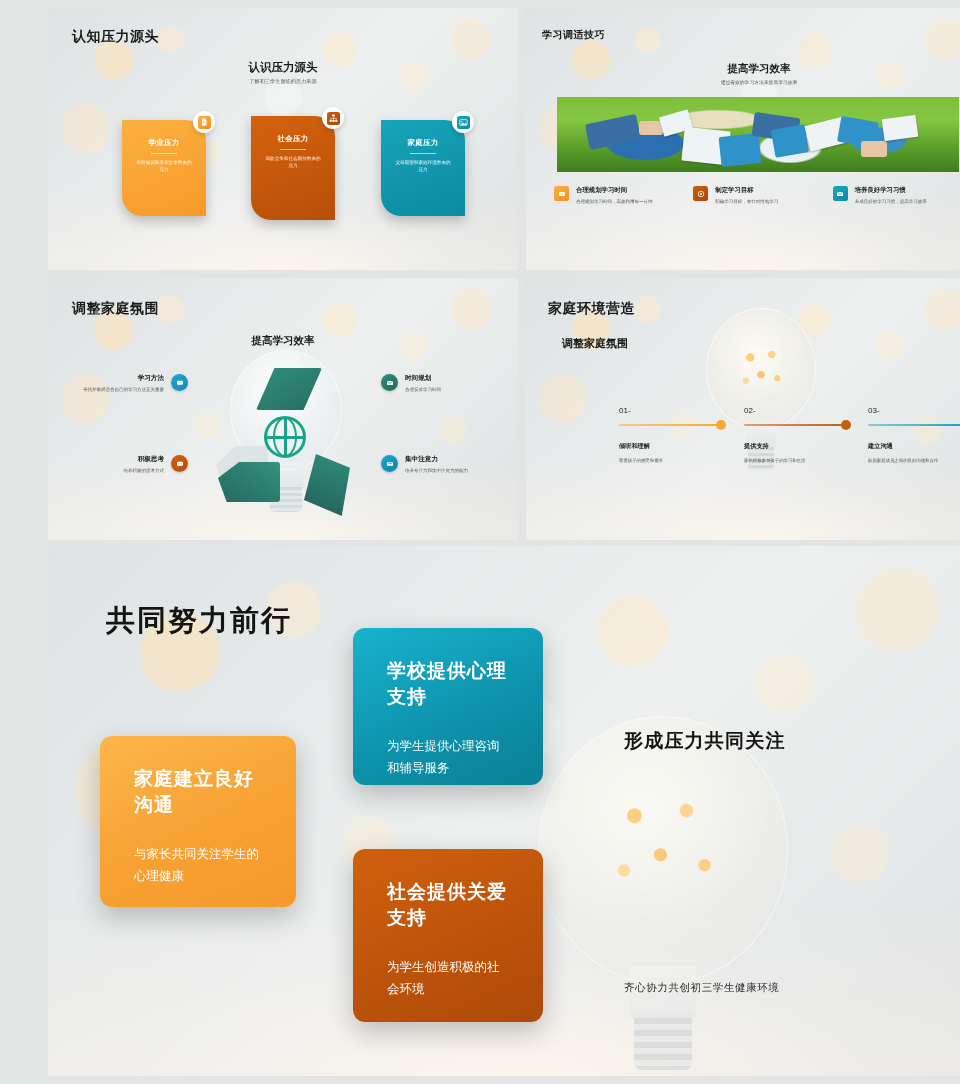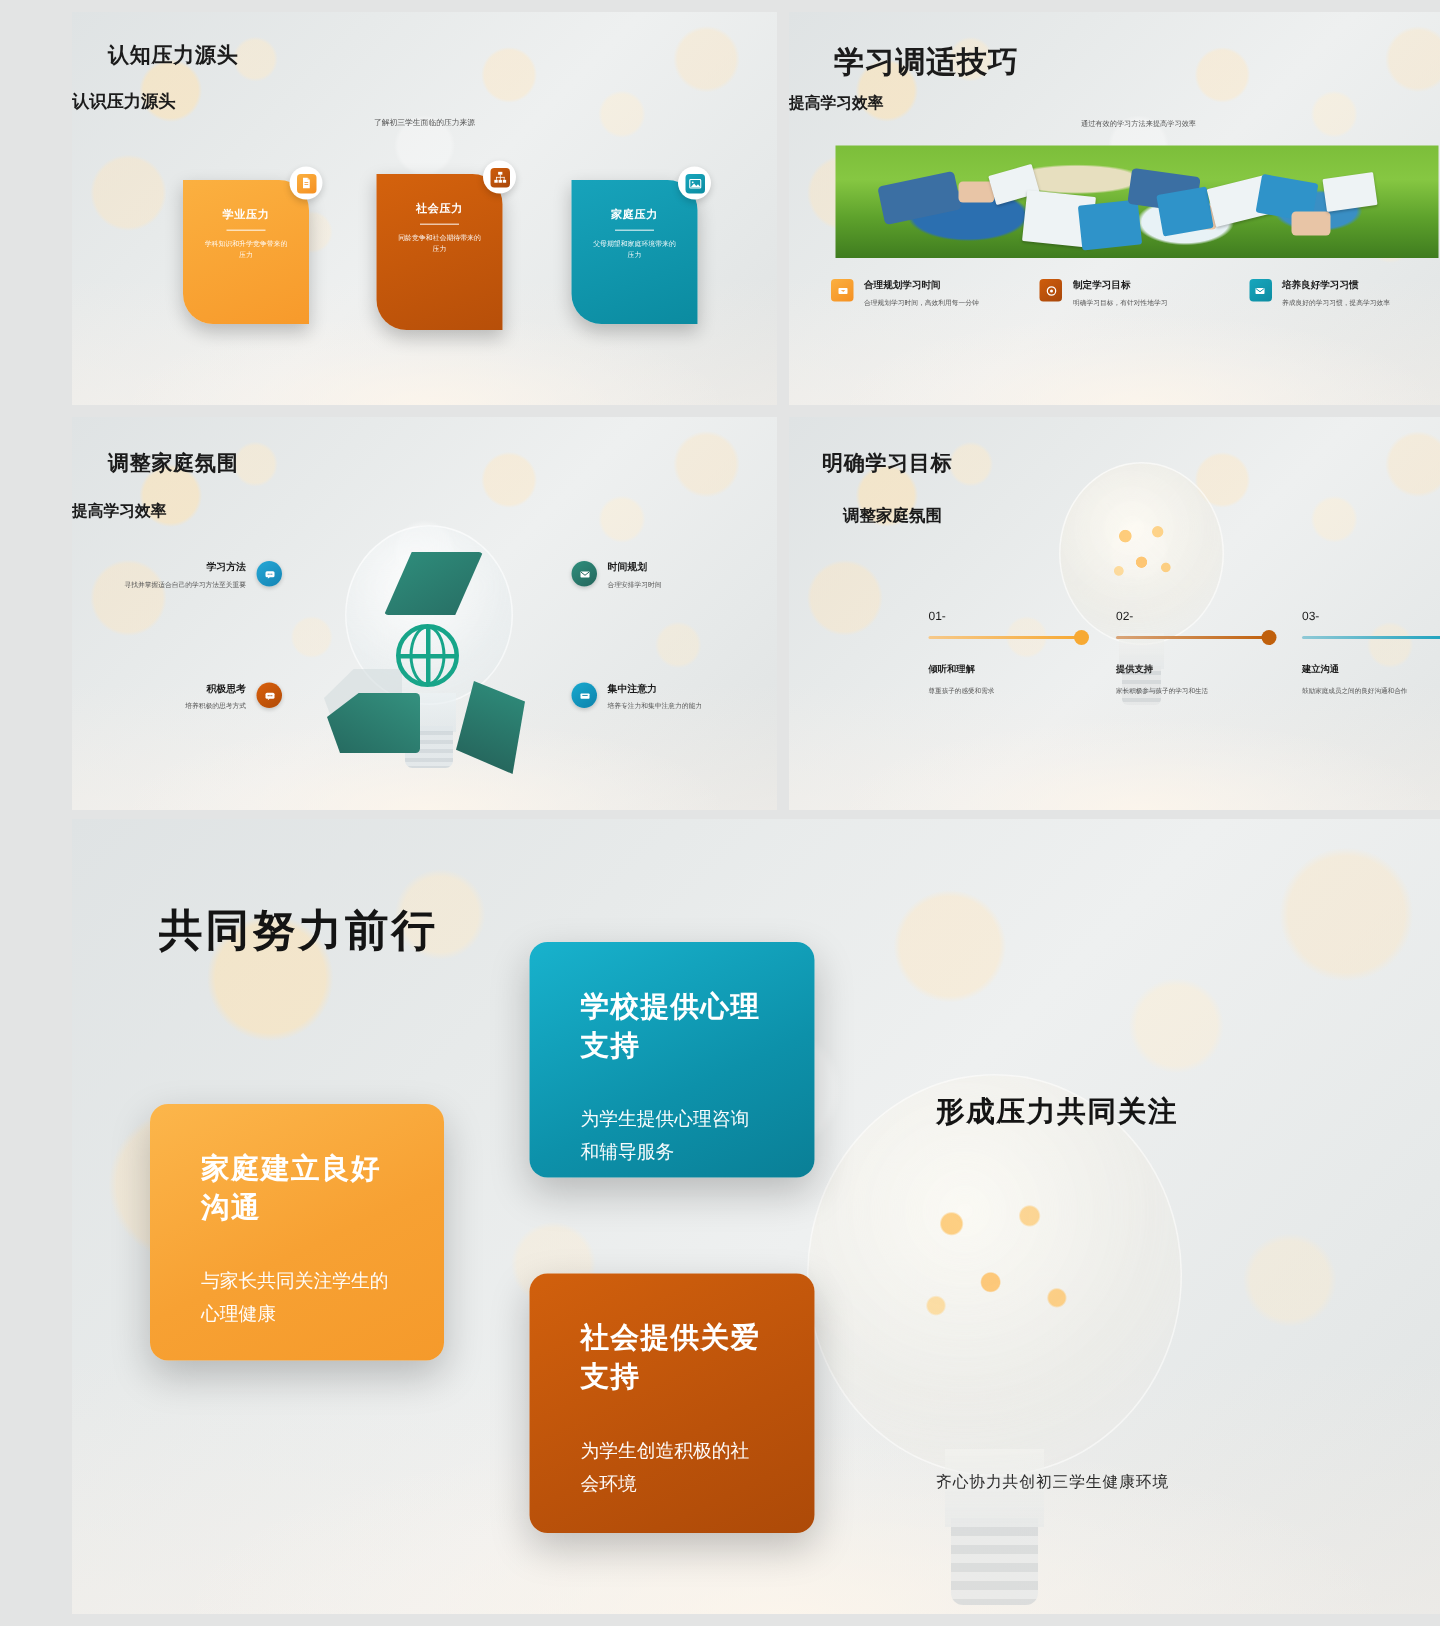--- a/index.html
+++ b/index.html
@@ -35,21 +35,21 @@
   .slide::after{
     content:"";position:absolute;left:0;right:0;bottom:0;height:46%;
     background:
       radial-gradient(ellipse 60% 70% at 50% 100%, rgba(255,247,236,.75) 0%, rgba(250,246,240,.30) 45%, transparent 72%),
       linear-gradient(to top, rgba(245,240,234,.55), transparent 70%);
     pointer-events:none;
   }
 
   
   .s-title { position:absolute; font-weight:bold; color:#1b1b1b; letter-spacing:.5px; z-index:6; }
-  .ctr-title { position:absolute; font-weight:bold; color:#1b1b1b; z-index:6; }
+  .ctr-title { position:absolute; font-weight:bold; color:#1b1b1b; text-align:center; z-index:6; }
   .ctr-sub { position:absolute; text-align:center; color:#555; z-index:6; }
 
   
   #slide1 { left:8px; top:8px; width:470px; height:262px; }
   #slide1 .s-title { left:24px; top:20px; font-size:14px; }
   #slide1 .ctr-title { left:0; right:0; top:52px; font-size:11.5px; }
   #slide1 .ctr-sub { left:0; right:0; top:70px; font-size:5.2px; }
   .pcards { position:absolute; left:0; right:0; top:112px; height:100px; z-index:5; }
   .pcard {
     position:absolute; width:84px; height:96px; padding:18px 8px 0;
@@ -67,21 +67,21 @@
   }
   .pc-ic .badge{ width:13px;height:13px;border-radius:2.5px;display:flex;align-items:center;justify-content:center; }
   .pcard.c1 { left:74px;  background:linear-gradient(160deg,#fbb040,#f79a2b);font-family:Liberation Serif, serif; }
   .pcard.c2 { left:203px; background:linear-gradient(160deg,#d4620d,#b74f09); }
   .pcard.c3 { left:333px; background:linear-gradient(160deg,#17a3bb,#0b8ba0);text-align:center; }
   .pcard.c2 { height:104px; top:-4px; }
   .pcard.c1, .pcard.c3 { top:0; }
 
   
   #slide2 { left:486px; top:8px; width:466px; height:262px; }
-  #slide2 .s-title { left:30px; top:20px; font-size:20px; }
+  #slide2 .s-title { left:16px; top:20px; font-size:10px; }
   #slide2 .ctr-title { left:0; right:0; top:54px; font-size:10.5px; }
   #slide2 .ctr-sub { left:0; right:0; top:71px; font-size:4.8px; }
   .photo {
     position:absolute; left:31px; top:89px; width:402px; height:75px; z-index:5;
     background:
       radial-gradient(ellipse 22% 50% at 22% 62%, #2b6fb0 0 42%, transparent 46%),
       radial-gradient(ellipse 18% 46% at 58% 68%, #e8f2f6 0 40%, transparent 45%),
       radial-gradient(ellipse 16% 40% at 80% 58%, #3a8fc4 0 40%, transparent 46%),
       radial-gradient(ellipse 26% 30% at 40% 30%, #e7dfbf 0 38%, transparent 44%),
       linear-gradient(to bottom, #7cbe3a 0%, #86c742 30%, #5ea22c 64%, #3f7c1f 100%);
@@ -418,21 +418,21 @@
           </svg>
       </span>
       <div class="ptxt">
         <div class="pt">集中注意力</div>
         <div class="pd">培养专注力和集中注意力的能力</div>
       </div>
     </div>
   </section>
 
   <section class="slide" id="slide4">
-    <div class="s-title">明确学习目标</div>
+    <div class="s-title">家庭环境营造</div>
     <div class="sub2">调整家庭氛围</div>
 
     <div class="bulb4">
       <div class="g"></div>
       <div class="fil"></div>
       <div class="nk"></div>
       <div class="bs"></div>
     </div>
 
     <div class="tline" style="left:93px; top:128px;">

